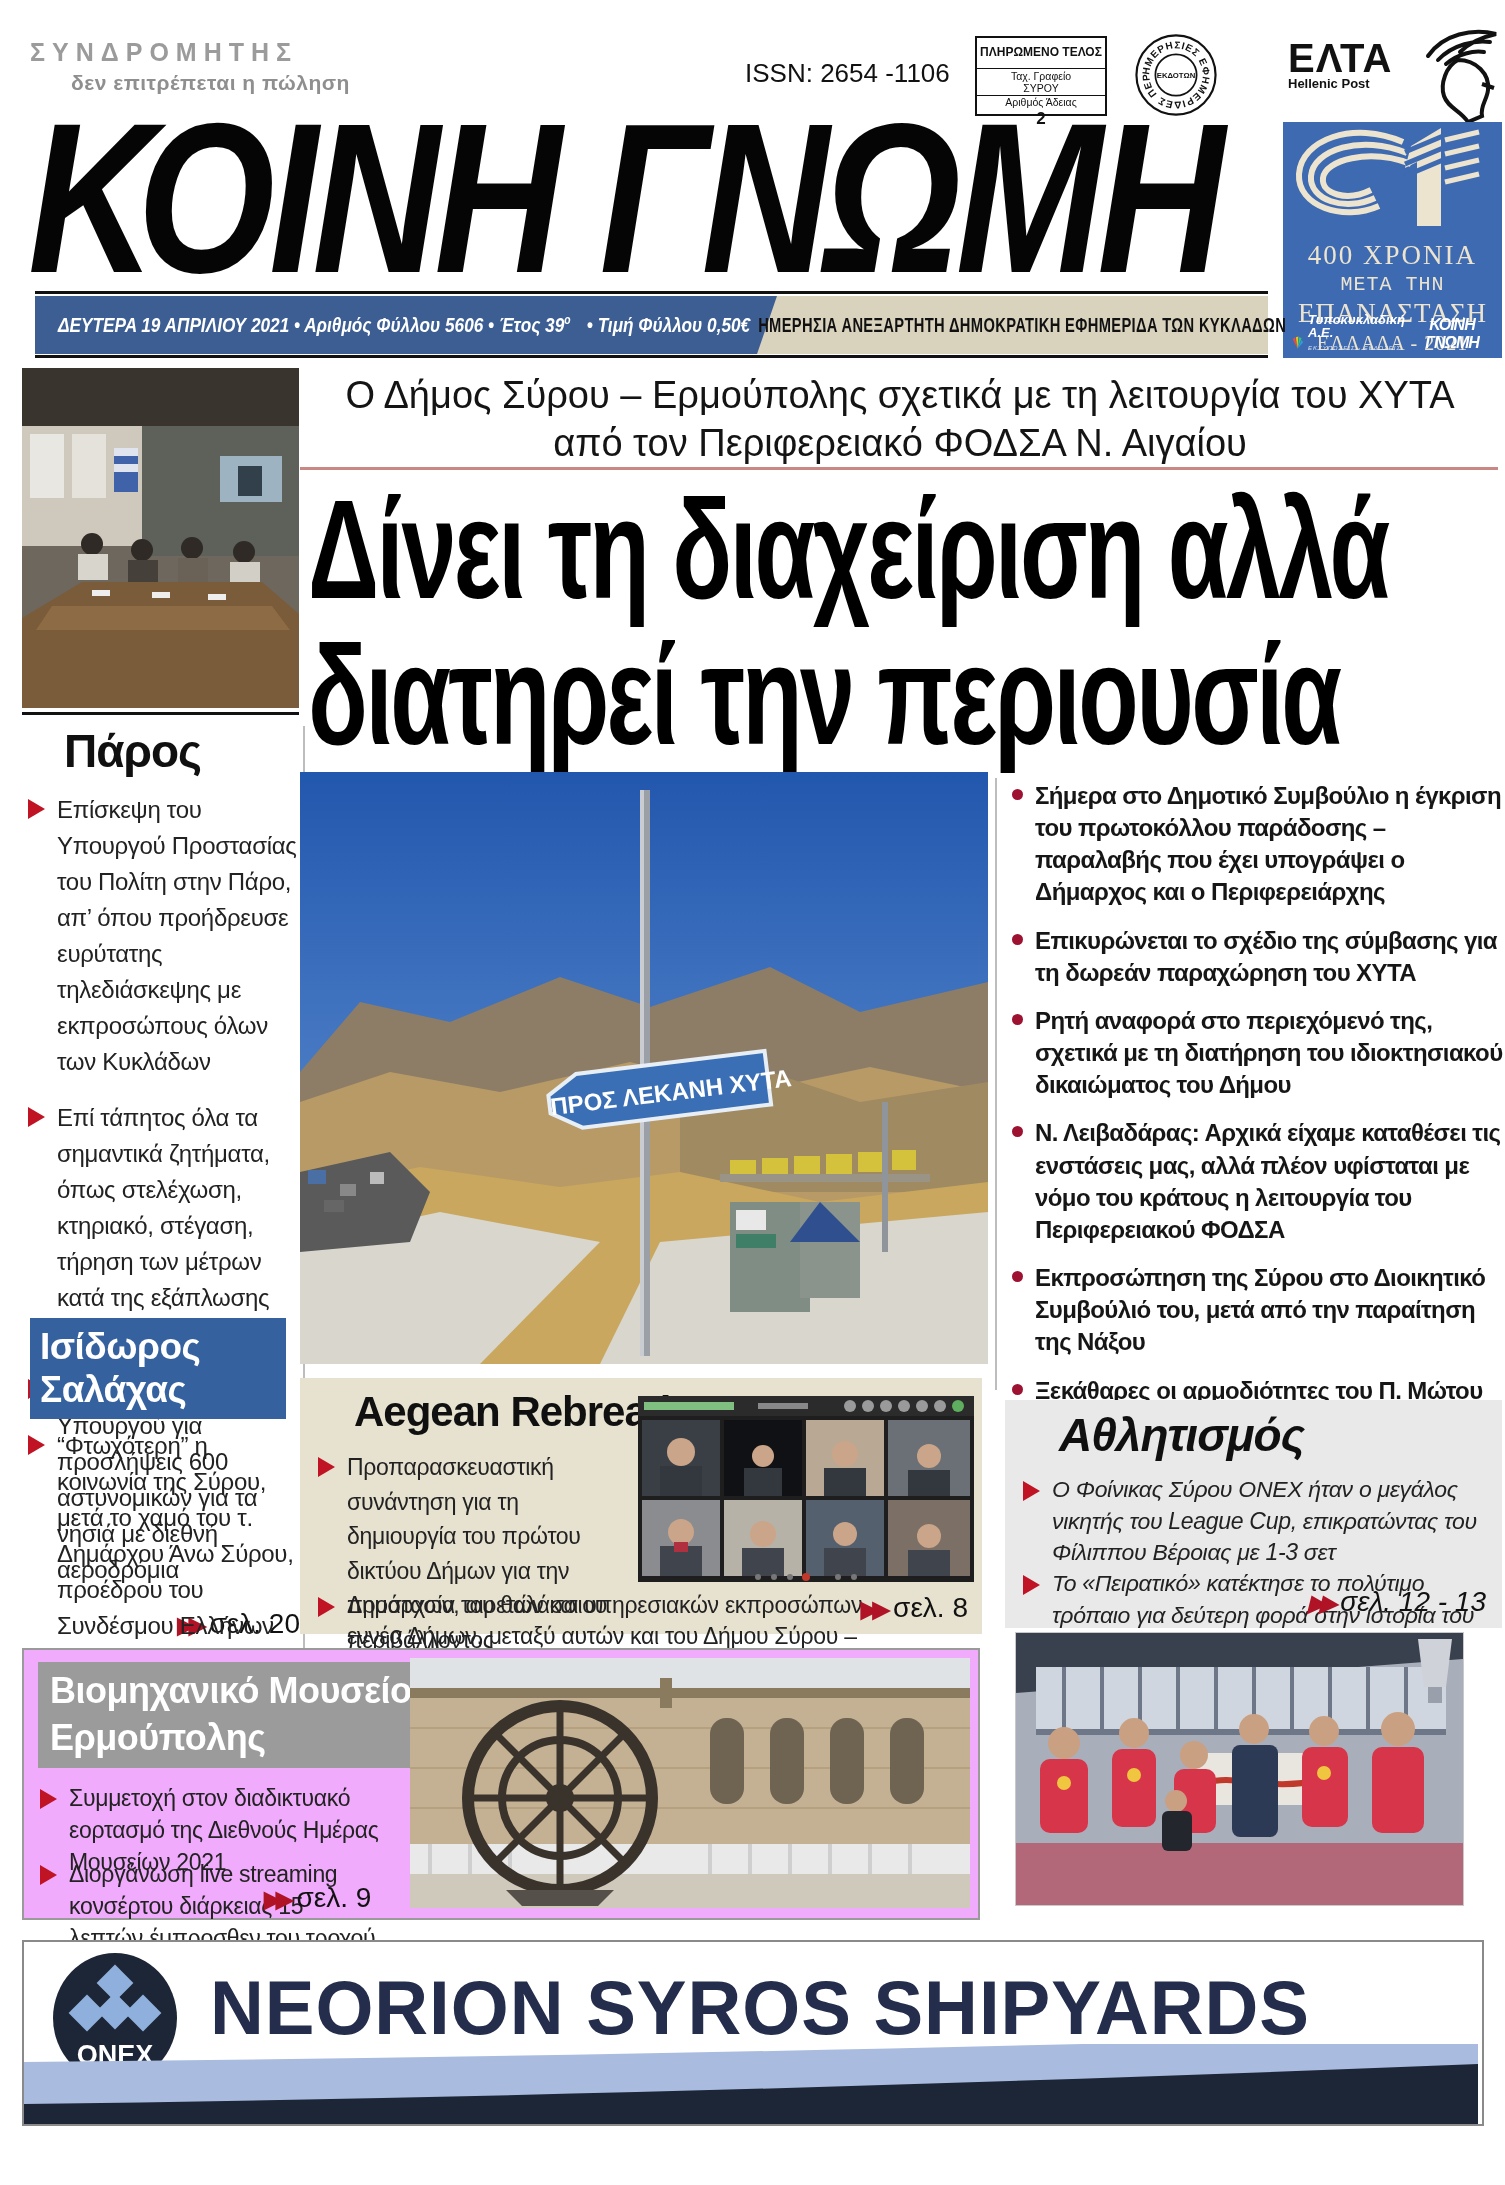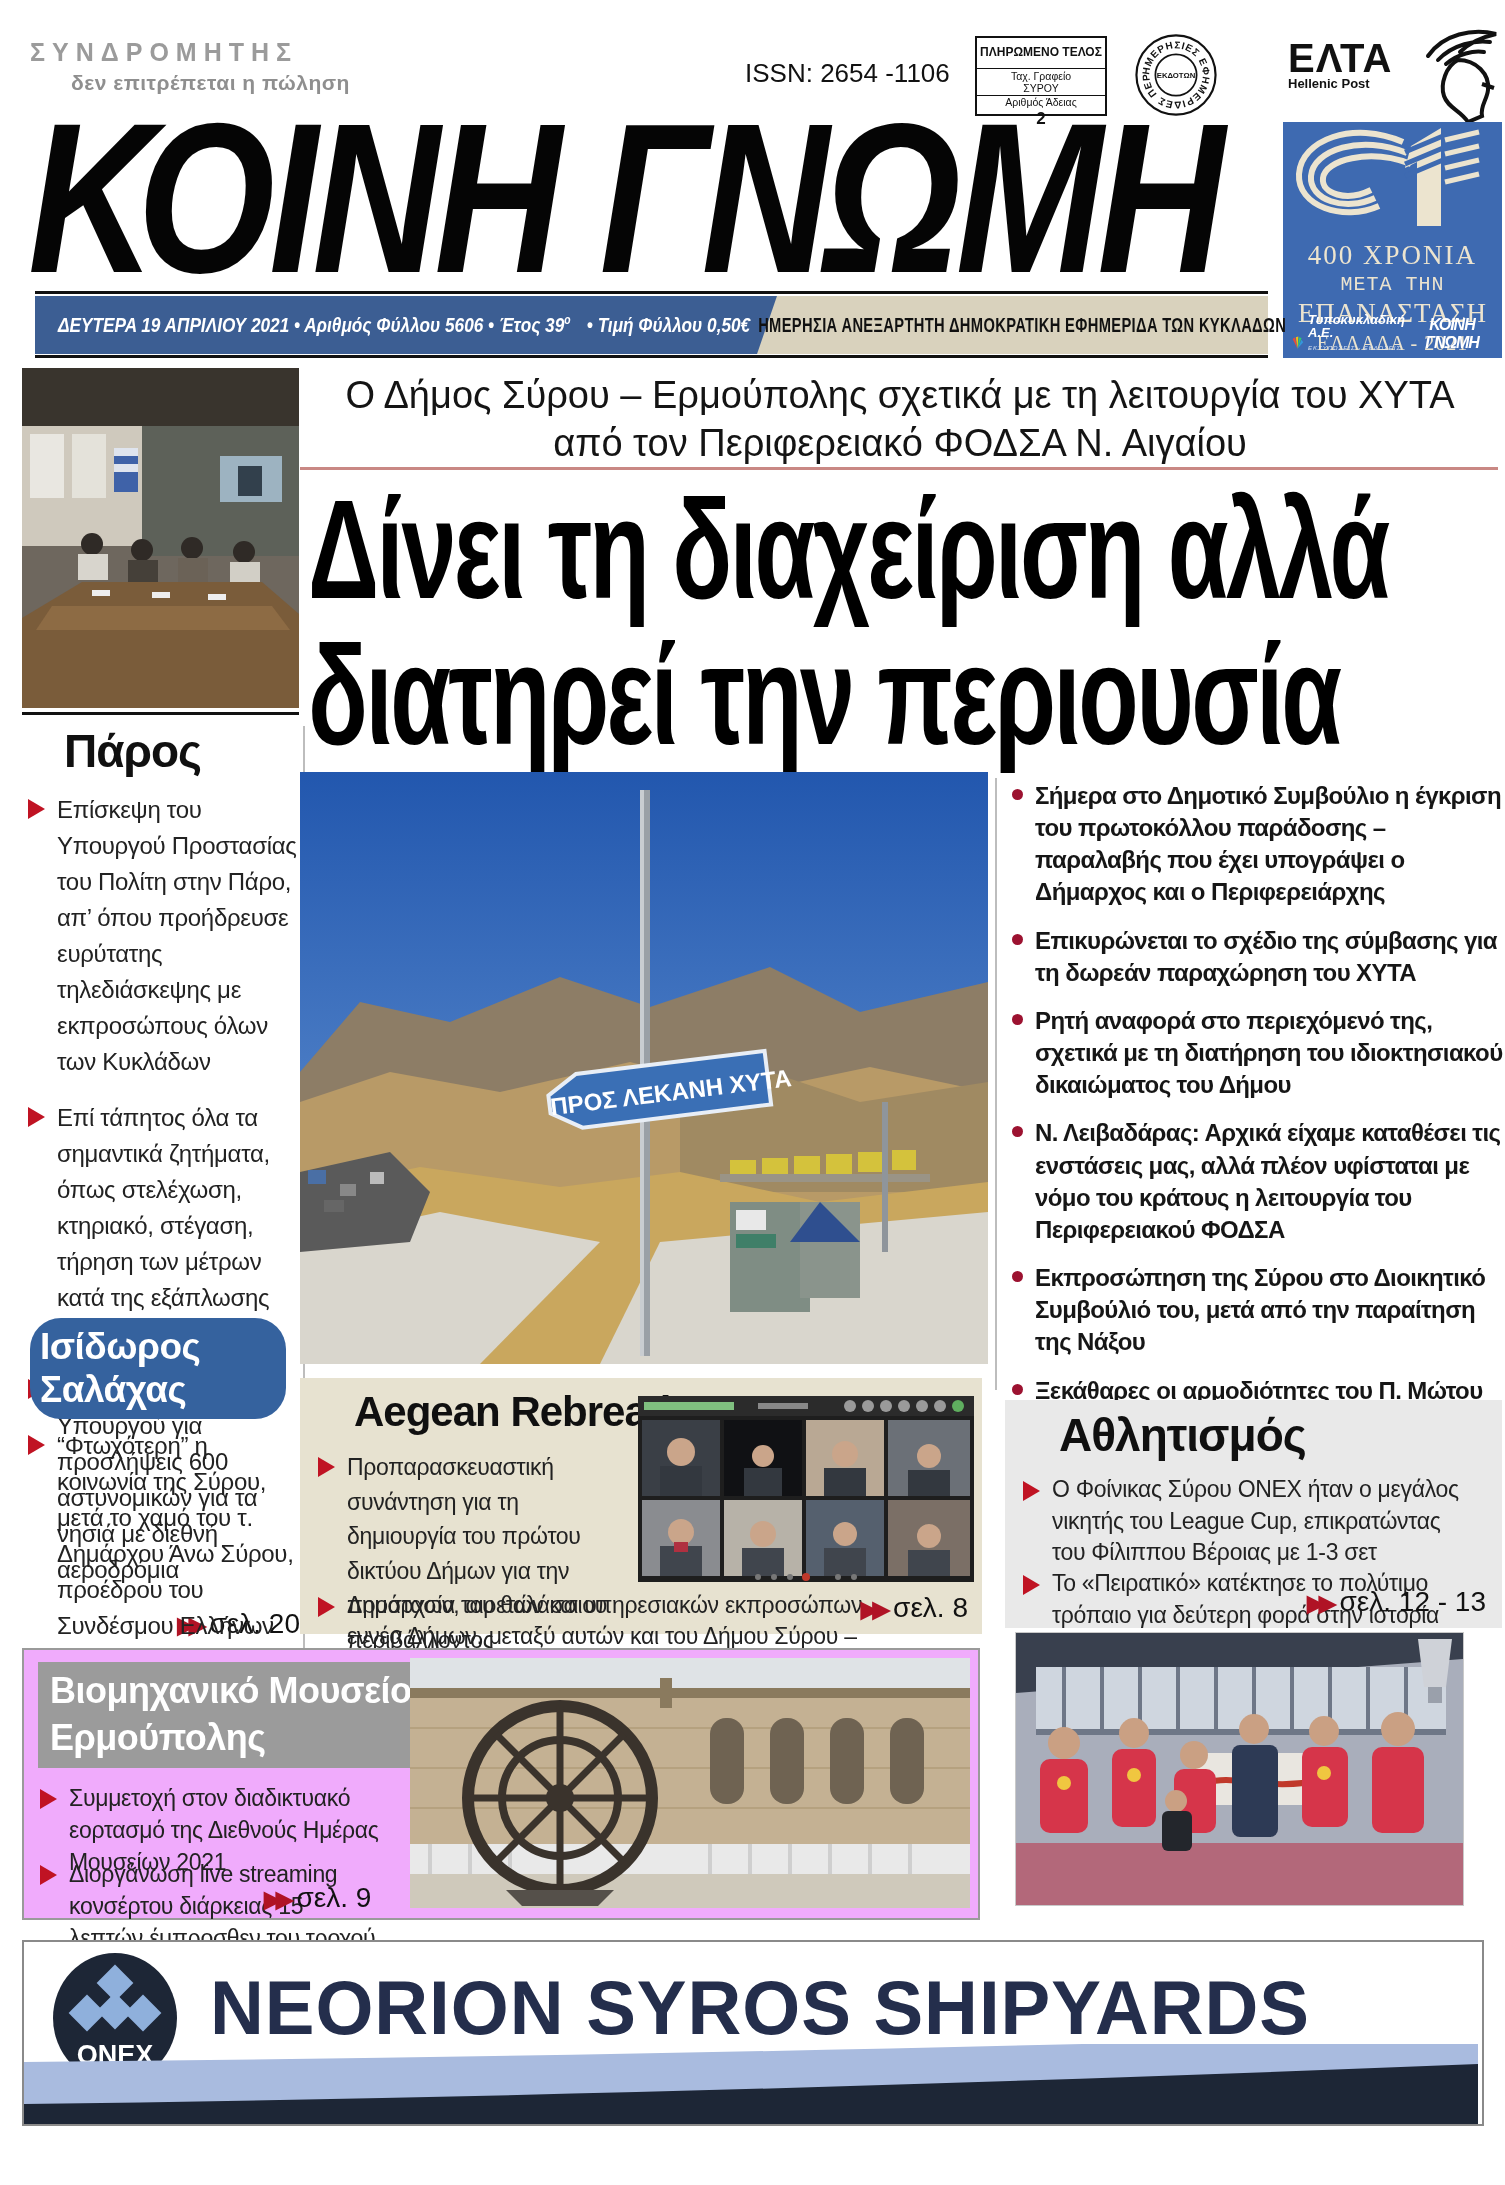--- a/index.html
+++ b/index.html
@@ -57,21 +57,21 @@
   .dot{flex:0 0 auto;width:11px;height:11px;border-radius:50%;background:#9c1230;margin-top:9px;}
   .btxt{font-size:24px;line-height:1.5;color:#222;letter-spacing:-.3px;}
   .kptxt{font-weight:bold;font-size:24px;line-height:1.34;color:#161616;letter-spacing:-.6px;font-stretch:condensed;}
   .pageref{font-size:28px;color:#111;white-space:nowrap;}
   .pageref .arr{color:#b01325;font-size:23px;letter-spacing:-6px;margin-right:9px;font-weight:bold;}
   .secTitle{font-weight:bold;font-size:46px;color:#101010;letter-spacing:-1px;margin-left:36px;}
   
   .bluebox{background:#35629e;color:#fff;font-weight:bold;font-size:37px;line-height:1.15;
            padding:8px 10px;letter-spacing:-.5px;}
   .beigebox{background:#e7e2d0;}
-  .graybox{background:#e9e9e9;}
+  .graybox{background:#e9e9e9;font-style:italic;}
   .graytitle{background:#9b9b9b;color:#fff;font-weight:bold;font-size:36px;line-height:1.3;
              padding:6px 12px;letter-spacing:-.5px;}
   .whitebox{background:#f0abfc;border:2px solid #9a9a9a;}
   .vline{background:#bdbdbd;width:2px;}
   
   .banner{border:2px solid #8a8a8a;background:#fff;}
   .neorion{font-weight:bold;font-size:76px;letter-spacing:1px;color:#242e4c;white-space:nowrap;
            transform:scaleX(.98);transform-origin:0 50%;}
   .onexlabel{fill:#fff;font-weight:bold;font-size:27px;font-family:"Liberation Sans",sans-serif;}
   .photo{display:block;}
@@ -301,21 +301,21 @@
       <span class="kptxt">Εκπροσώπηση της Σύρου στο Διοικητικό Συμβούλιό του, μετά από την παραίτηση της Νάξου</span>
     </div>
     <div class="bul" style="margin-bottom:0;">
       <span class="dot"></span>
       <span class="kptxt"><span>Ξεκάθαρες οι αρμοδιότητες του Π. Μώτου και του Γ. Βρούτση όσον αφορά την ανακύκλωση</span>
         <span class="pageref" style="font-weight:normal;"><span class="arr">▶▶</span><span>σελ. 10 - 11</span></span>
       </span>
     </div>
   </div>
 
-  <div class="abs bluebox" style="left:30px;top:1318px;width:236px;border-radius:31px;">
+  <div class="abs bluebox" style="left:30px;top:1318px;width:236px;">
     <div>Ισίδωρος</div>
     <div>Σαλάχας</div>
   </div>
   <div class="abs" style="left:28px;top:1428px;width:272px;">
     <div class="bul">
       <span class="tri"></span>
       <span class="btxt">“Φτωχότερη” η κοινωνία της Σύρου, μετά το χαμό του τ. Δημάρχου Άνω Σύρου, προέδρου του Συνδέσμου Ελλήνων Καθολικών και γραμματέα της Κάριτας Σύρου</span>
     </div>
     <div class="pageref" style="text-align:right;margin-top:2px;">
       <span class="arr">▶▶</span><span>σελ. 4</span>

